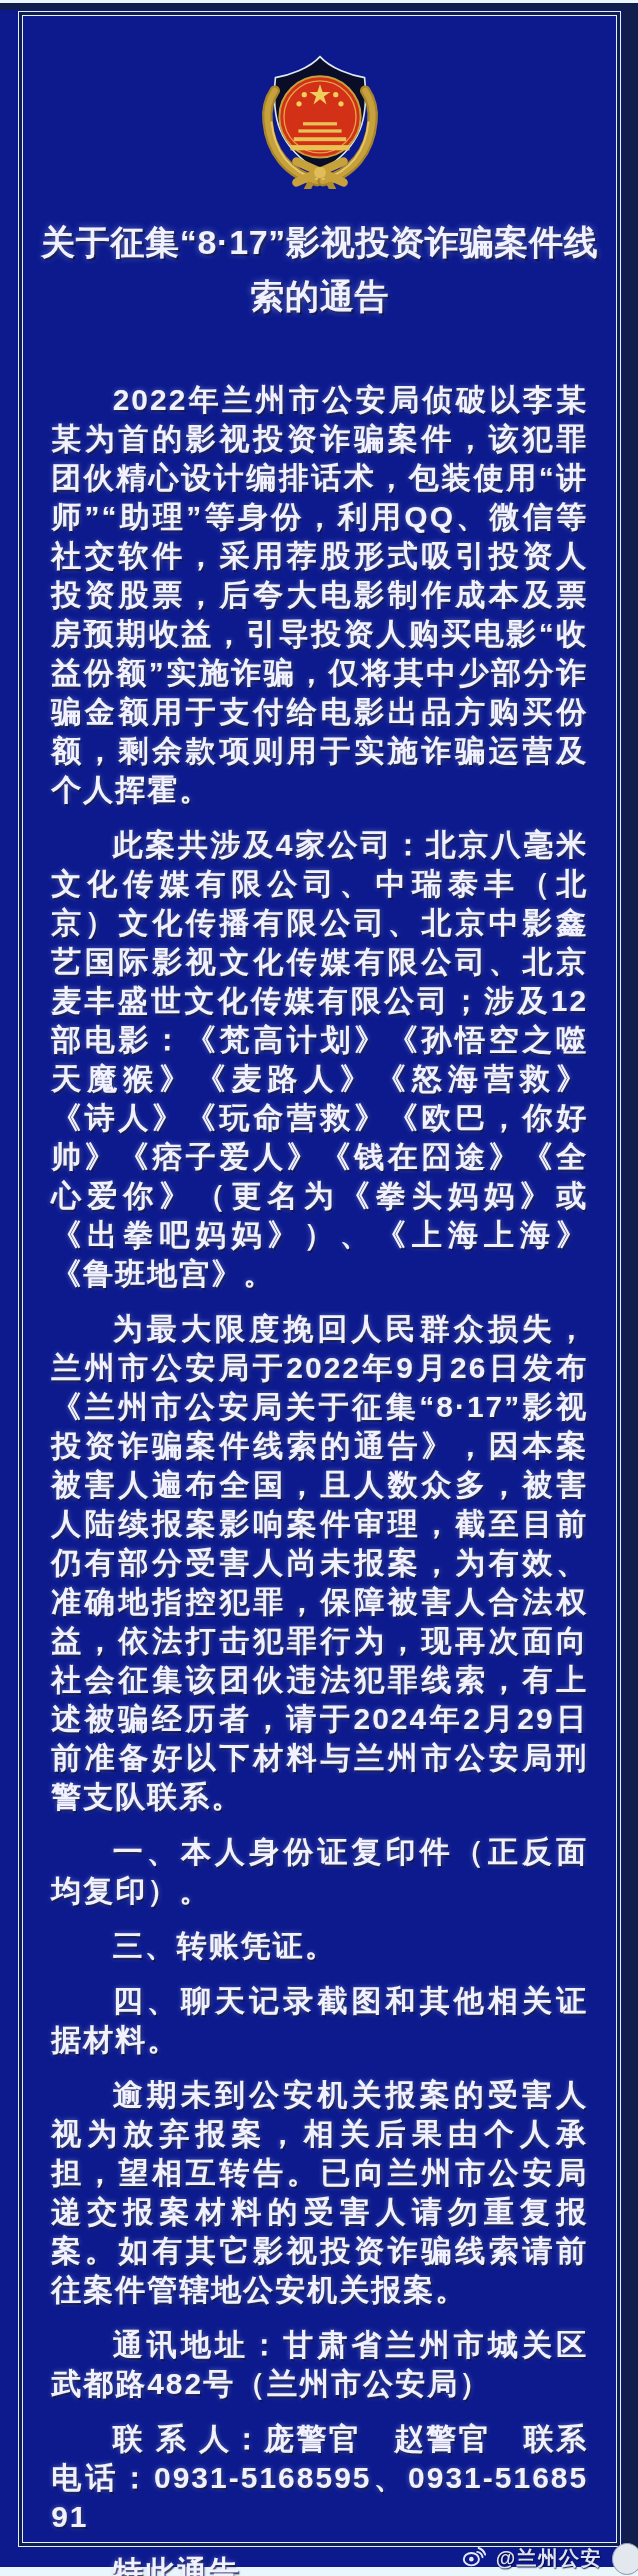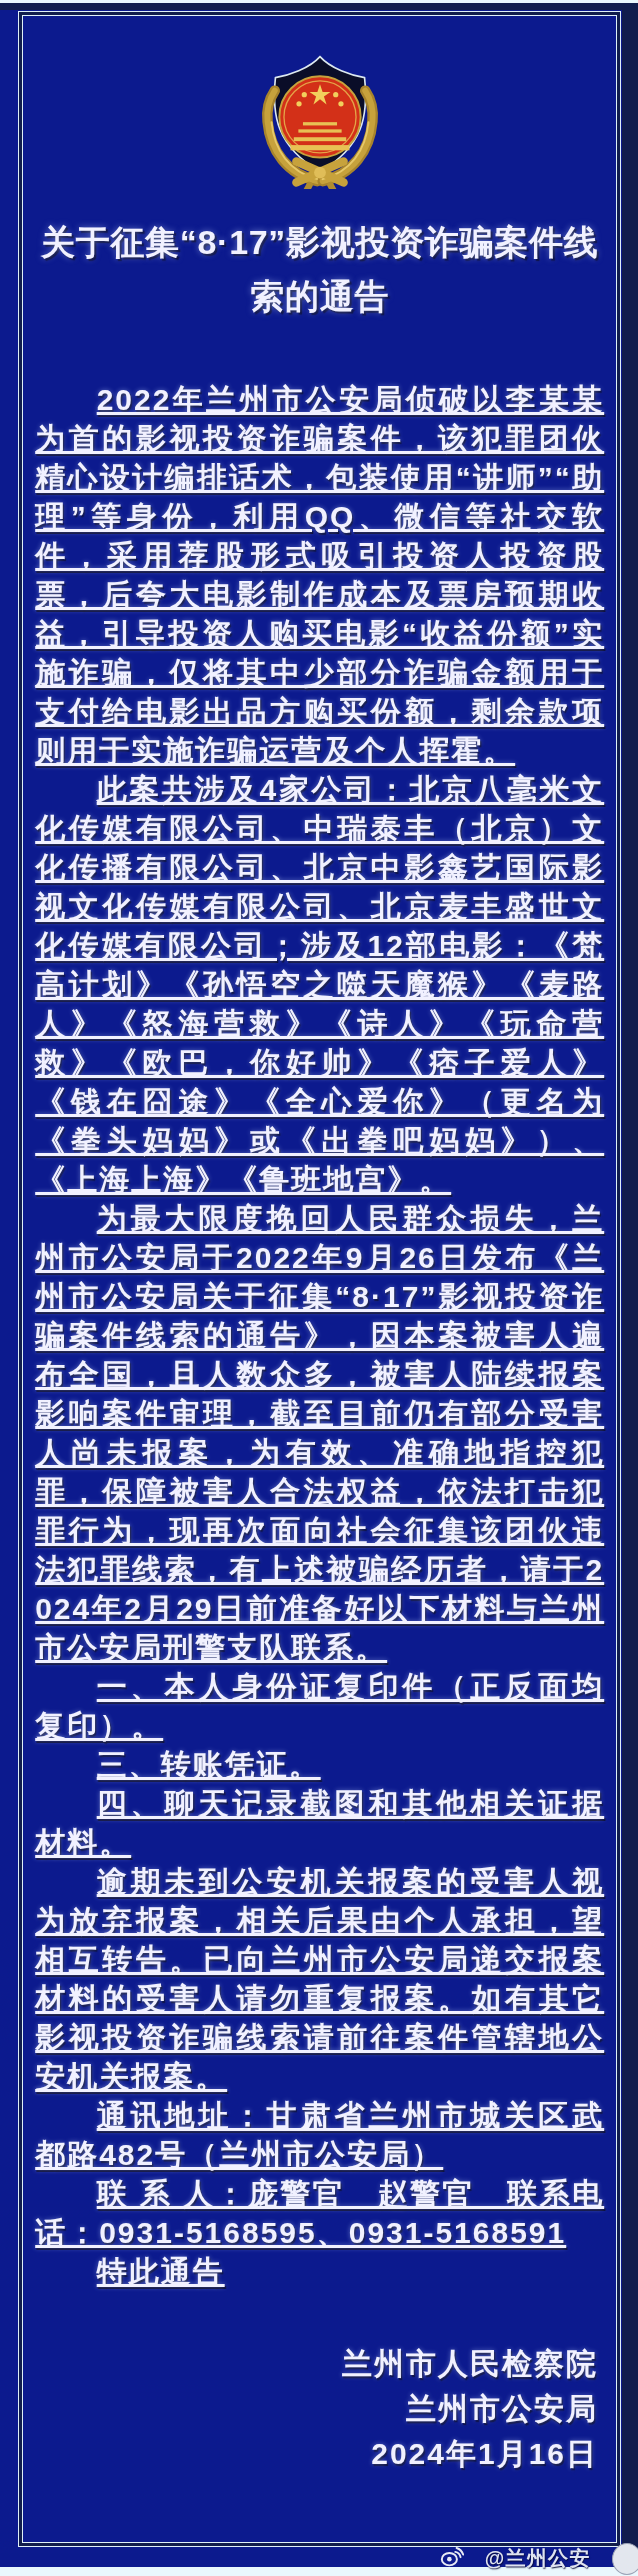--- a/index.html
+++ b/index.html
@@ -52,36 +52,36 @@
     width:569px;
     color:var(--txt);
     font-size:30px;
     line-height:39px;
     letter-spacing:2px;
     text-align:justify;
     text-justify:inter-ideograph;
     word-break:break-all;
     text-shadow:0 0 5.3px rgba(190,210,255,.45), 1.3px 2px 1.3px rgba(3,6,45,.9);
   }
-  .body-text p{margin:0;text-indent:2.05em;text-decoration:underline;}
+  .body-text p{margin:16px;text-indent:2.05em;}
 
   .sign{
     margin-top:50px;
     padding-right:18.4px;
     text-align:right;
     color:var(--txt);
     font-size:30px;
     line-height:45px;
     letter-spacing:2px;
     text-shadow:0 0 5.3px rgba(190,210,255,.45), 1.3px 2px 1.3px rgba(3,6,45,.9);
   }
 
   .watermark{
     position:absolute;right:2.6px;bottom:1.3px;z-index:6;
-    display:flex;align-items:center;gap:21px;
+    display:flex;align-items:center;gap:10px;
     color:#dfe3f0;font-size:20px;letter-spacing:1.3px;
     text-shadow:0.7px 1.3px 1.3px rgba(3,6,45,.9);
   }
   .watermark .avatar{
     width:28px;height:30px;border-radius:50%;
     background:#e3e7ee;border:0.7px solid #9aa2b5;
     margin-right:-5.3px;
   }
 </style>
 </head>

